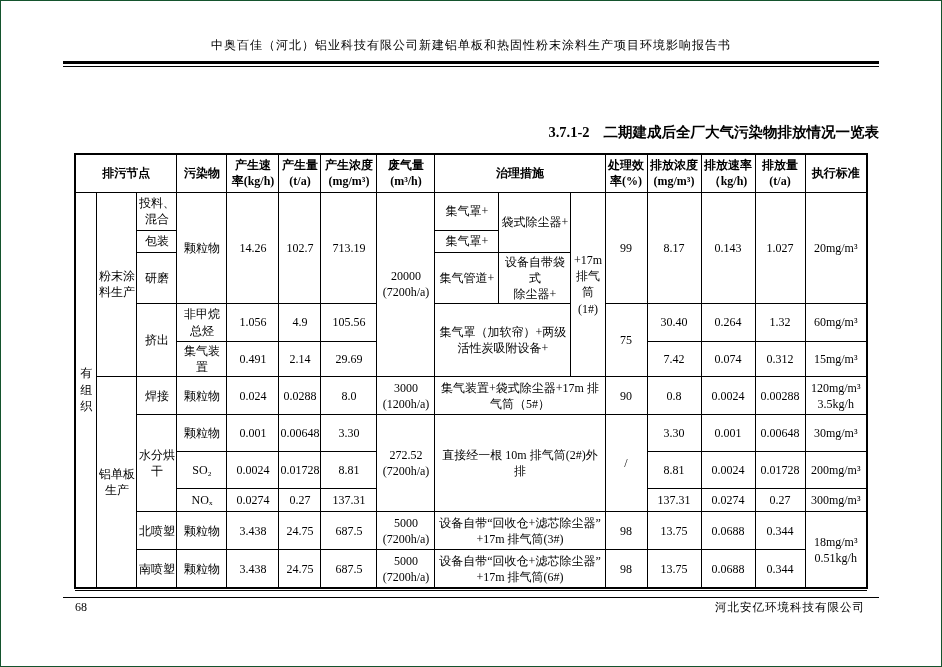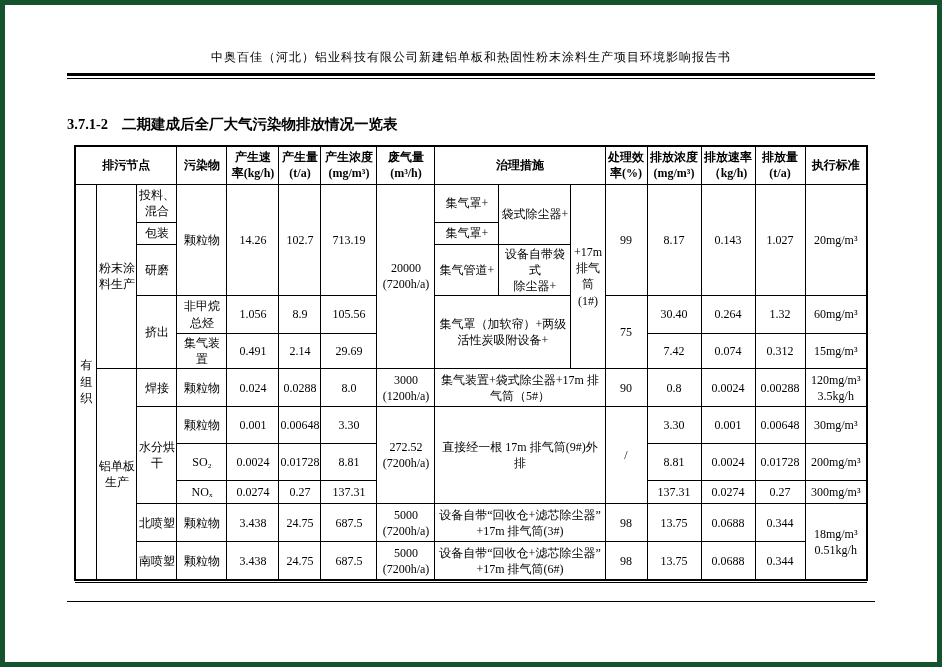--- a/index.html
+++ b/index.html
@@ -5,40 +5,40 @@
   * { margin: 0; padding: 0; box-sizing: border-box; }
   html, body { background: #ffffff; }
   body {
     width: 942px; height: 667px;
     font-family: "Liberation Serif", "DejaVu Serif", serif;
     color: #000;
   }
   .page {
     width: 942px; height: 667px;
     background: #fff;
-    border: 5px solid #14532d;
-    padding: 8px 62px;
+    border: 1px solid #14532d;
+    padding: 0 62px;
     position: relative;
     font-family: Liberation Serif, serif;
   }
   .doc-header-title {
     padding-top: 36px;
     text-align: center;
     font-size: 12px;
     letter-spacing: 1px;
   }
   .double-rule {
     margin-top: 7px;
     border-top: 3px solid #000;
     border-bottom: 1px solid #000;
     height: 6px;
   }
   .caption {
-    margin-top: 36px;
-    text-align: left;
+    margin-top: 56px;
+    text-align: right;
     font-weight: bold;
     font-size: 14.5px;
   }
   .caption .cap-num { margin-right: 14px; }
   table.main {
     margin: 11px auto 0 auto;
     border-collapse: collapse;
     table-layout: fixed;
     width: 792px;
     border: 2px solid #000;
@@ -164,21 +164,21 @@
       <tr style="height:38px">
         <td>研磨</td>
         <td>集气管道+</td>
         <td>设备自带袋式
 除尘器+</td>
       </tr>
       <tr style="height:38px">
         <td rowspan="2">挤出</td>
         <td>非甲烷总烃</td>
         <td class="wrap">1.056</td>
-        <td class="wrap">8.9</td>
+        <td class="wrap">4.9</td>
         <td class="wrap">105.56</td>
         <td colspan="2" rowspan="2">集气罩（加软帘）+两级活性炭吸附设备+</td>
         <td rowspan="2">75</td>
         <td>30.40</td>
         <td>0.264</td>
         <td>1.32</td>
         <td>60mg/m³</td>
       </tr>
       <tr style="height:34px">
         <td>集气装置</td>
@@ -208,21 +208,21 @@
 3.5kg/h</td>
       </tr>
       <tr style="height:37px">
         <td rowspan="3">水分烘干</td>
         <td>颗粒物</td>
         <td class="wrap">0.001</td>
         <td class="wrap">0.00648</td>
         <td class="wrap">3.30</td>
         <td rowspan="3">272.52
 (7200h/a)</td>
-        <td colspan="3" rowspan="3">直接经一根 17m 排气筒(9#)外排</td>
+        <td colspan="3" rowspan="3">直接经一根 10m 排气筒(2#)外排</td>
         <td rowspan="3">/</td>
         <td>3.30</td>
         <td>0.001</td>
         <td>0.00648</td>
         <td>30mg/m³</td>
       </tr>
       <tr style="height:37px">
         <td>SO₂</td>
         <td class="wrap">0.0024</td>
         <td class="wrap">0.01728</td>
@@ -272,14 +272,18 @@
         <td>98</td>
         <td>13.75</td>
         <td>0.0688</td>
         <td>0.344</td>
       </tr>
     </tbody>
   </table>
   <div class="bottom-rule"></div>
 
   <div class="footer-rule"></div>
+  <div class="footer-row">
+    <span>68</span>
+    <span class="footer-company">河北安亿环境科技有限公司</span>
+  </div>
 
 </div>
 
 </body></html>

